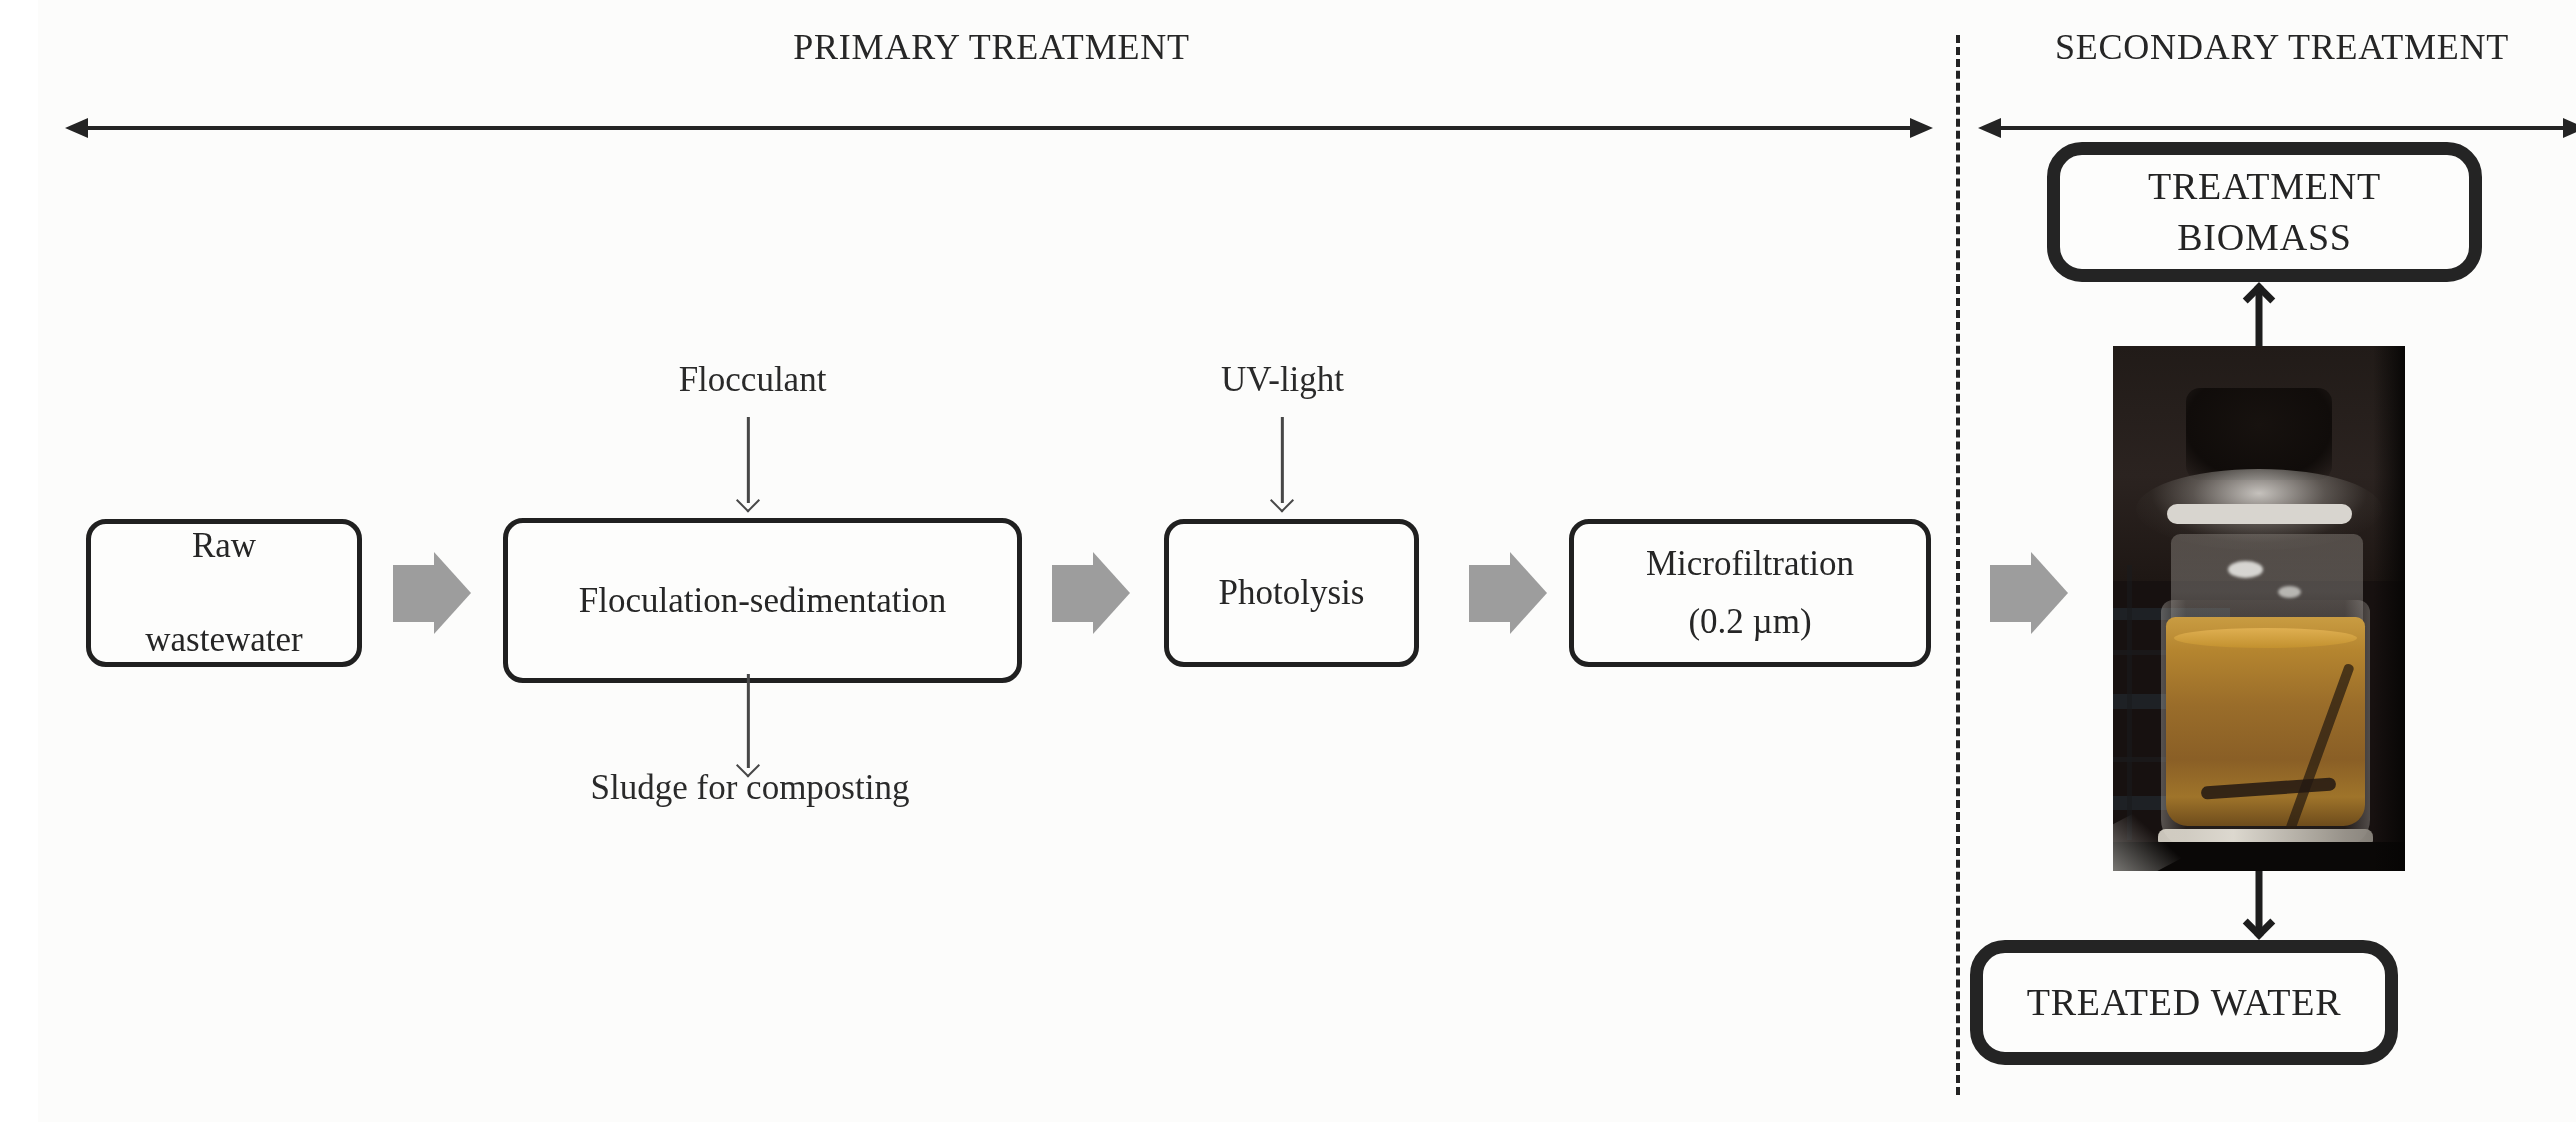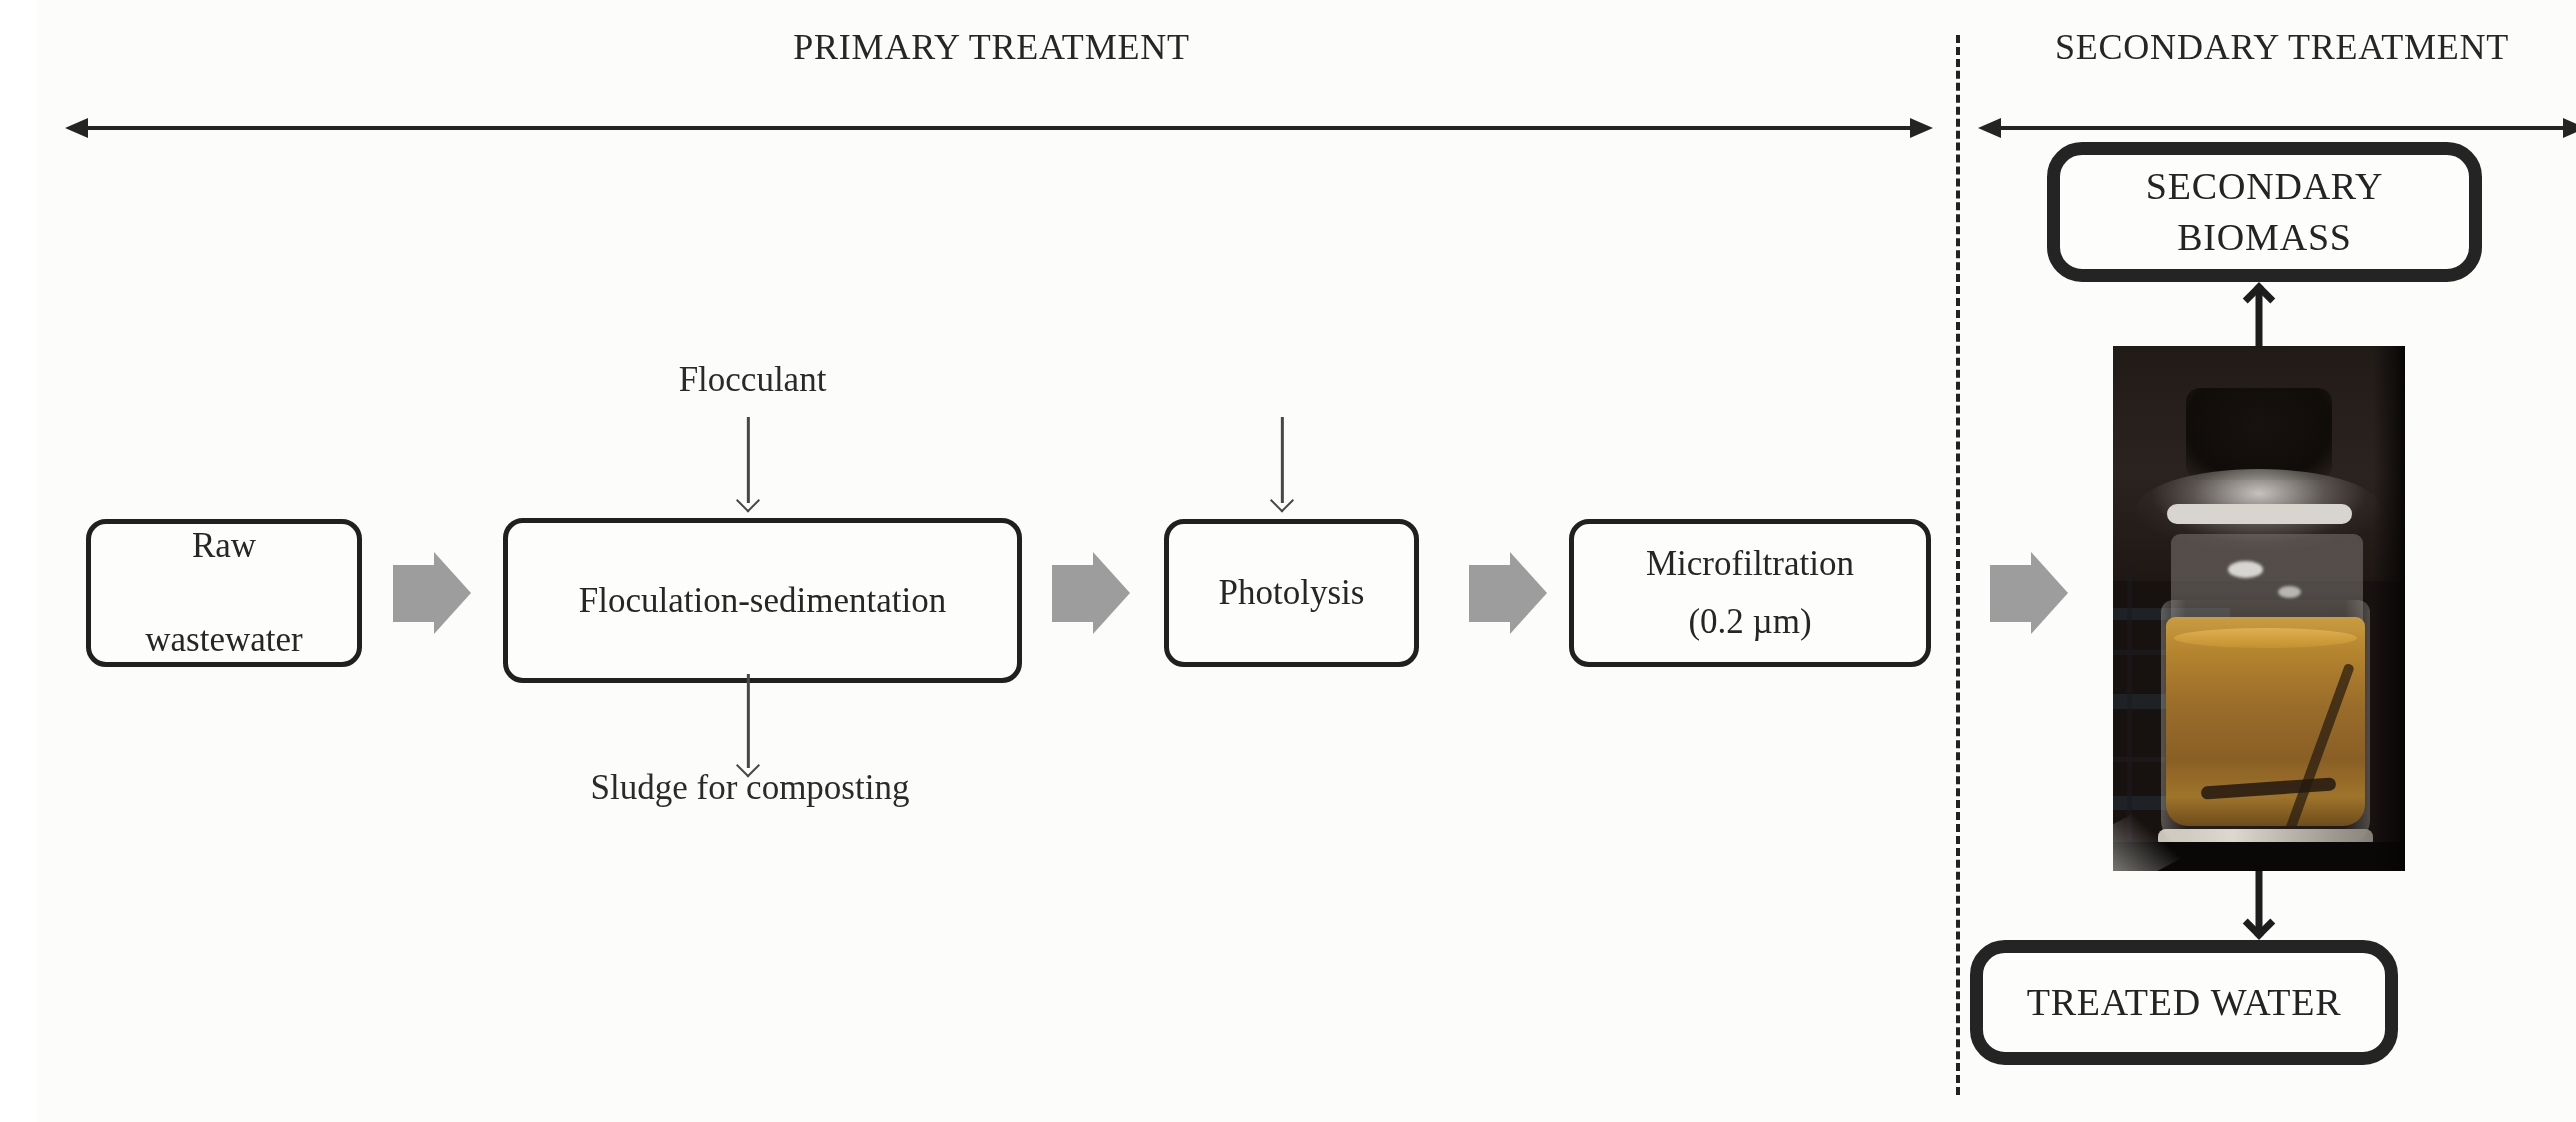--- a/index.html
+++ b/index.html
@@ -201,33 +201,34 @@
     <span class="tail"></span>
     <span class="head"></span>
   </div>
 
   <div class="lab" id="lab-flocculant">Flocculant</div>
   <div class="tarrow" id="ar-floc">
     <span class="shaft"></span>
     <span class="chev"></span>
   </div>
 
+  <div class="lab" id="lab-uv">UV-light</div>
   <div class="tarrow" id="ar-uv">
     <span class="shaft"></span>
     <span class="chev"></span>
   </div>
 
   <div class="tarrow" id="ar-sludge">
     <span class="shaft"></span>
     <span class="chev"></span>
   </div>
   <div class="lab" id="lab-sludge">Sludge for composting</div>
 
   <div class="bigbox" id="box-algal">
-    <div>SECONDARY</div>
+    <div>TREATMENT</div>
     <div>BIOMASS</div>
   </div>
 
   <div class="varrow up" id="ar-up">
     <span class="shaft"></span>
     <span class="chev"></span>
   </div>
 
   <div id="photo" role="img" aria-label="Photobioreactor jar with amber microalgal culture">
     <div class="ph-top"></div>

